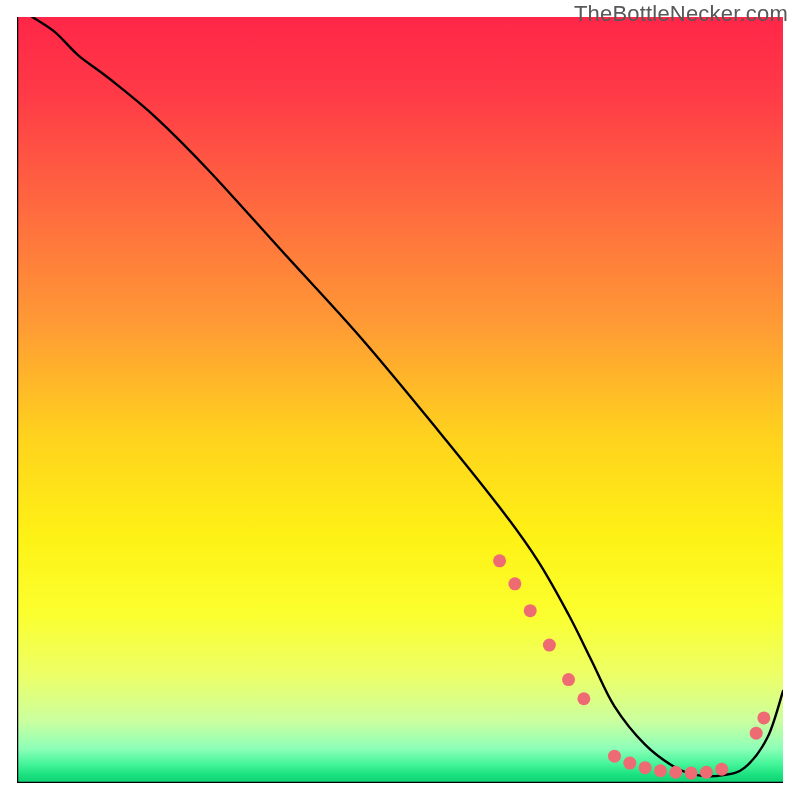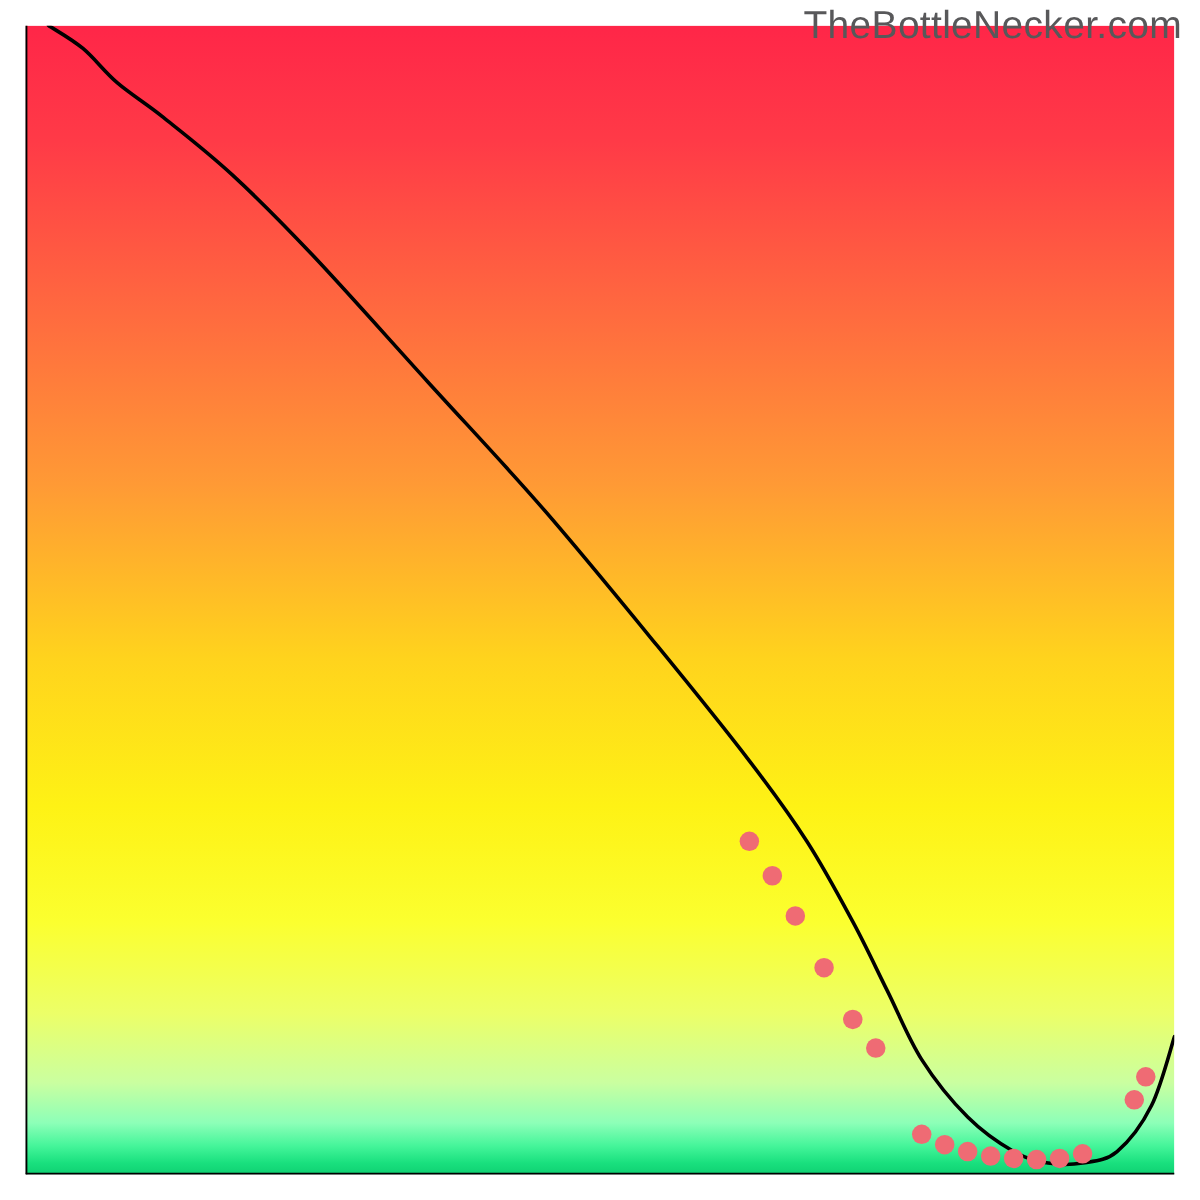--- a/index.html
+++ b/index.html
@@ -36,21 +36,21 @@
     left: 0;
     top: 0;
     width: 100%;
     height: 100%;
   }
   .watermark {
     position: absolute;
     top: 1px;
     right: 12px;
     color: #58585a;
-    font-size: 26px;
+    font-size: 22px;
     letter-spacing: 0.2px;
   }
   .axis-border {
     position: absolute;
     left: 17px;
     top: 17px;
     width: 766px;
     height: 766px;
     pointer-events: none;
   }

